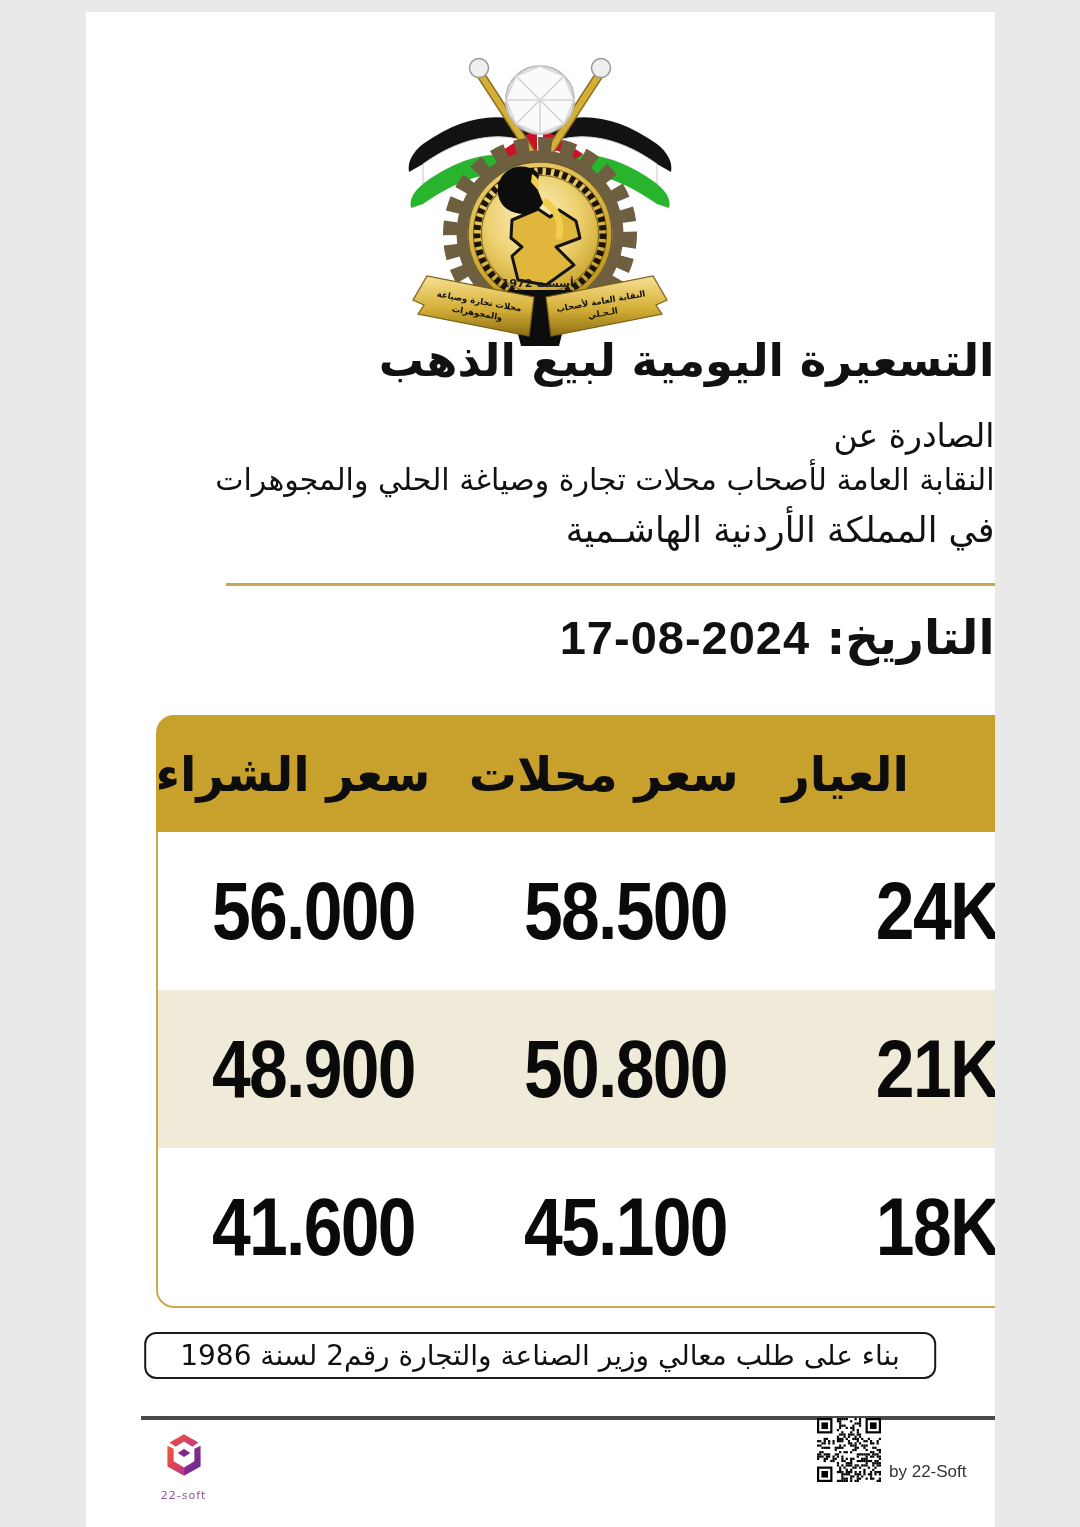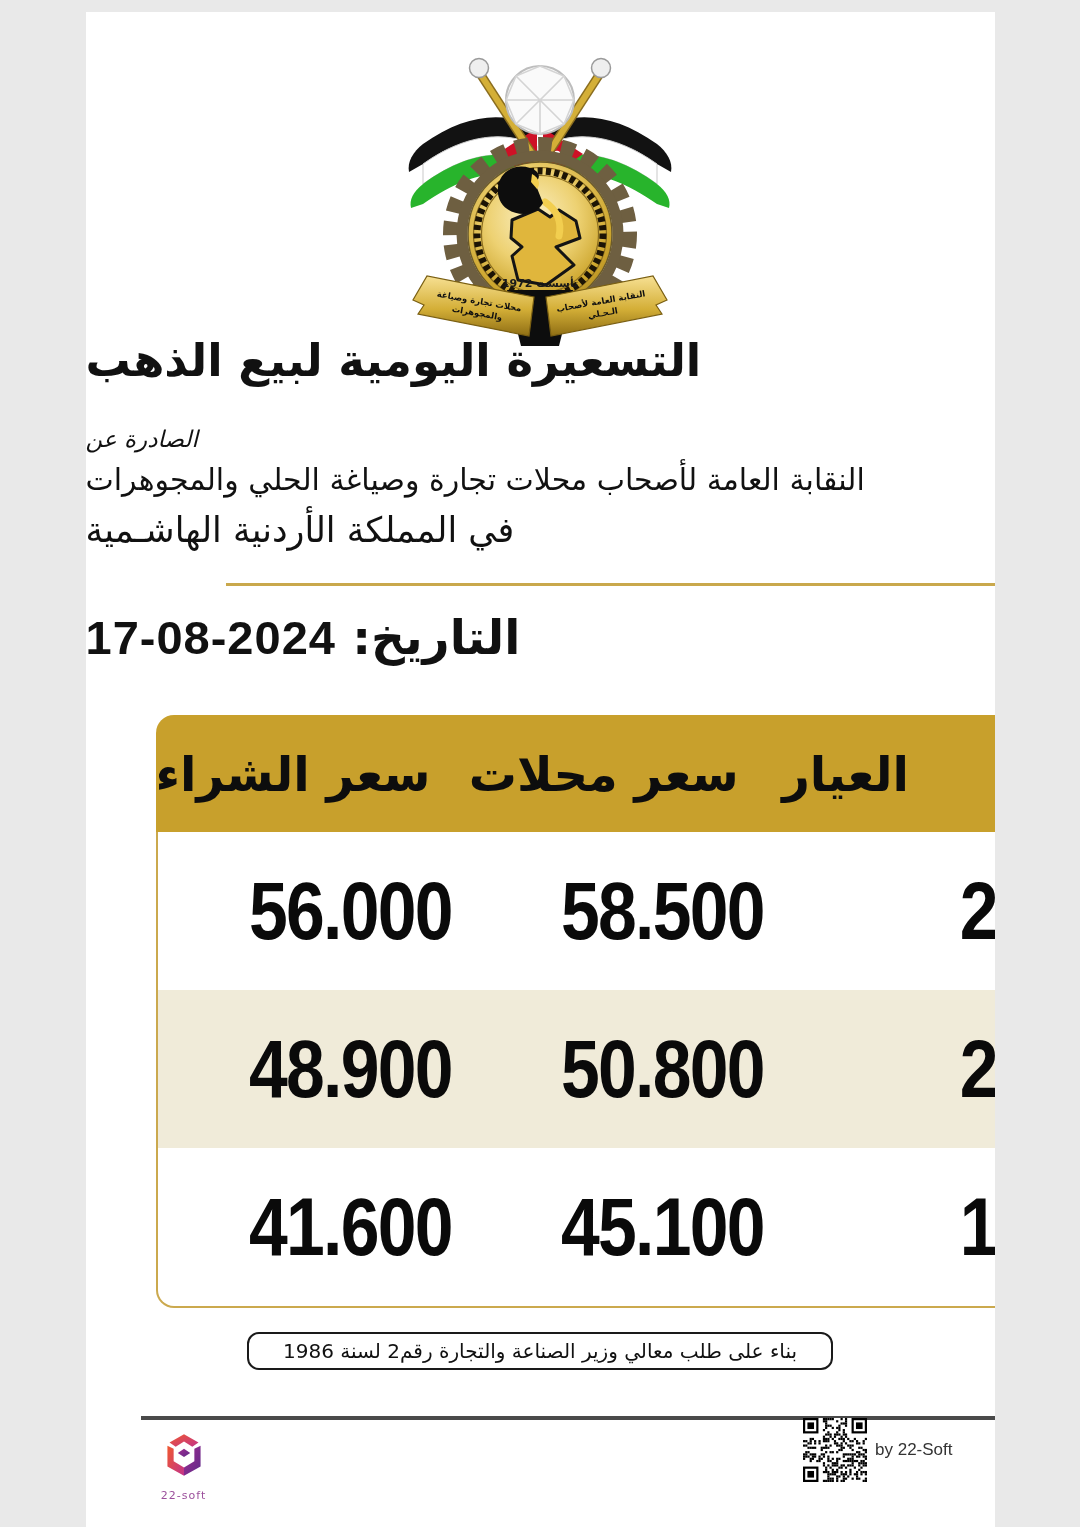--- a/index.html
+++ b/index.html
@@ -2,55 +2,55 @@
 <html lang="ar"><head>
 <meta charset="utf-8">
 <style>
   html,body{margin:0;padding:0;background:#e9e9e9;}
   .poster{
     position:relative;width:909px;height:1527px;margin:12px auto;
     background:#ffffff;overflow:hidden;
     font-family:"DejaVu Sans",sans-serif;color:#111;
   }
   .abs{position:absolute;}
-  .centered{left:0;right:0;text-align:left;}
+  .centered{left:0;right:0;text-align:right;}
 
   
   .title{top:322px;font-size:45px;font-weight:bold;letter-spacing:-1px;}
-  .issued{top:414px;font-size:23px;font-weight:normal;font-style:italic;}
+  .issued{top:404px;font-size:33px;font-weight:normal;}
   .org{top:450px;font-size:30px;font-weight:normal;letter-spacing:-1px;}
   .kingdom{top:498px;font-size:35px;font-weight:normal;letter-spacing:-1px;}
   .gold-rule{top:563px;left:140px;width:800px;height:3px;border:0;}
 
   .date-line{top:598px;font-size:47px;font-weight:bold;direction:rtl;}
   .date-line .val{display:inline-block;direction:ltr;
      font-family:"Liberation Sans","DejaVu Sans",sans-serif;letter-spacing:1px;}
 
   
   .price-table{top:703px;left:70px;width:940px;}
   .pt-head{display:flex;direction:rtl;height:117px;
      border-radius:18px 18px 0 0;align-items:center;}
   .pt-head .cell{flex:1;text-align:left;font-size:48px;font-weight:bold;color:#0d0d0d;}
   .pt-body{border:2px solid; border-top:none;border-radius:0 0 18px 18px;overflow:hidden;background:#fff;}
   .pt-row{display:flex;direction:rtl;height:158px;align-items:center;}
-  .pt-row .cell{flex:1;}
+  .pt-row .cell{flex:1;text-align:center;}
   .num{display:inline-block;font-family:"Liberation Sans","DejaVu Sans",sans-serif;
      font-size:82px;font-weight:bold;letter-spacing:-2px;
      transform:scaleX(.85);white-space:nowrap;color:#0a0a0a;}
 
   
   .footnote{top:1320px;left:50%;transform:translateX(-50%);
      border:2.5px solid #1a1a1a;border-radius:12px;padding:5px 34px;
-     font-size:20px;direction:rtl;white-space:nowrap;background:#fff;}
+     font-size:28px;direction:rtl;white-space:nowrap;background:#fff;}
 
   
   .footer-rule{top:1396px;left:55px;width:975px;height:4px;border:0;background:#4a4a4a;}
   .brand{top:1414px;left:58px;width:80px;text-align:center;}
   .brand-caption{font-size:11px;color:#9b4f9b;margin-top:1px;letter-spacing:1px;}
-  .qr-wrap{top:1406px;right:42px;display:flex;align-items:center;gap:8px;}
+  .qr-wrap{top:1406px;right:28px;display:flex;align-items:flex-end;gap:8px;}
   .qr-credit{font-size:17px;color:#333;font-family:"Liberation Sans","DejaVu Sans",sans-serif;}
 </style>
 </head>
 <body>
 
 <div class="poster">
 
   <div class="abs" style="top:38px;left:50%;transform:translateX(-50%);width:282px;height:302px;">
     <svg width="282" height="302" viewBox="0 0 282 302">
       <defs>

